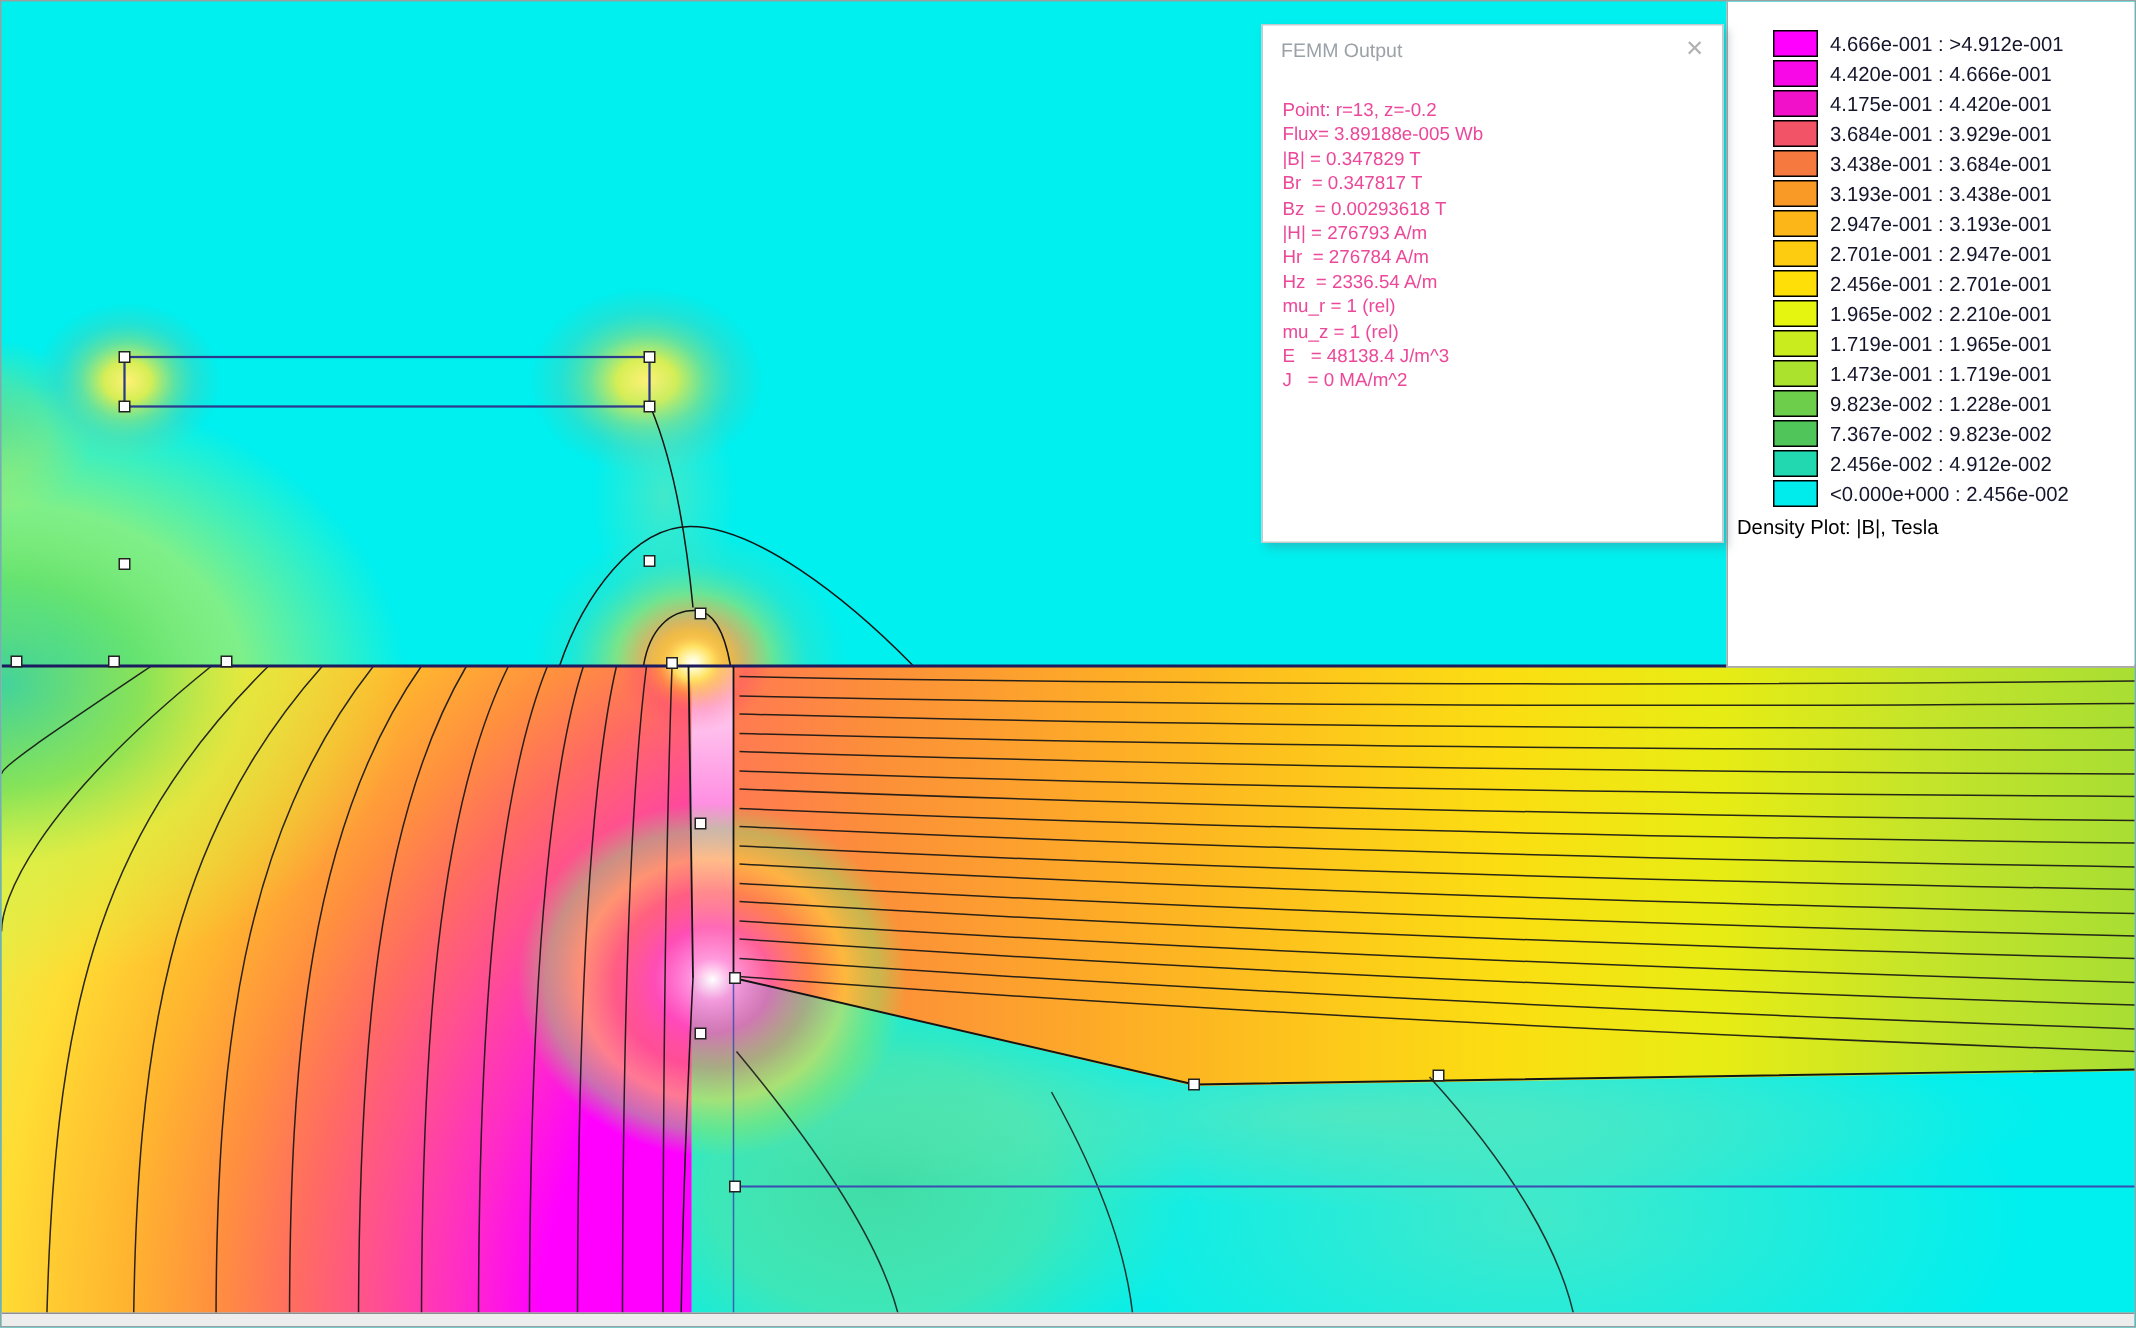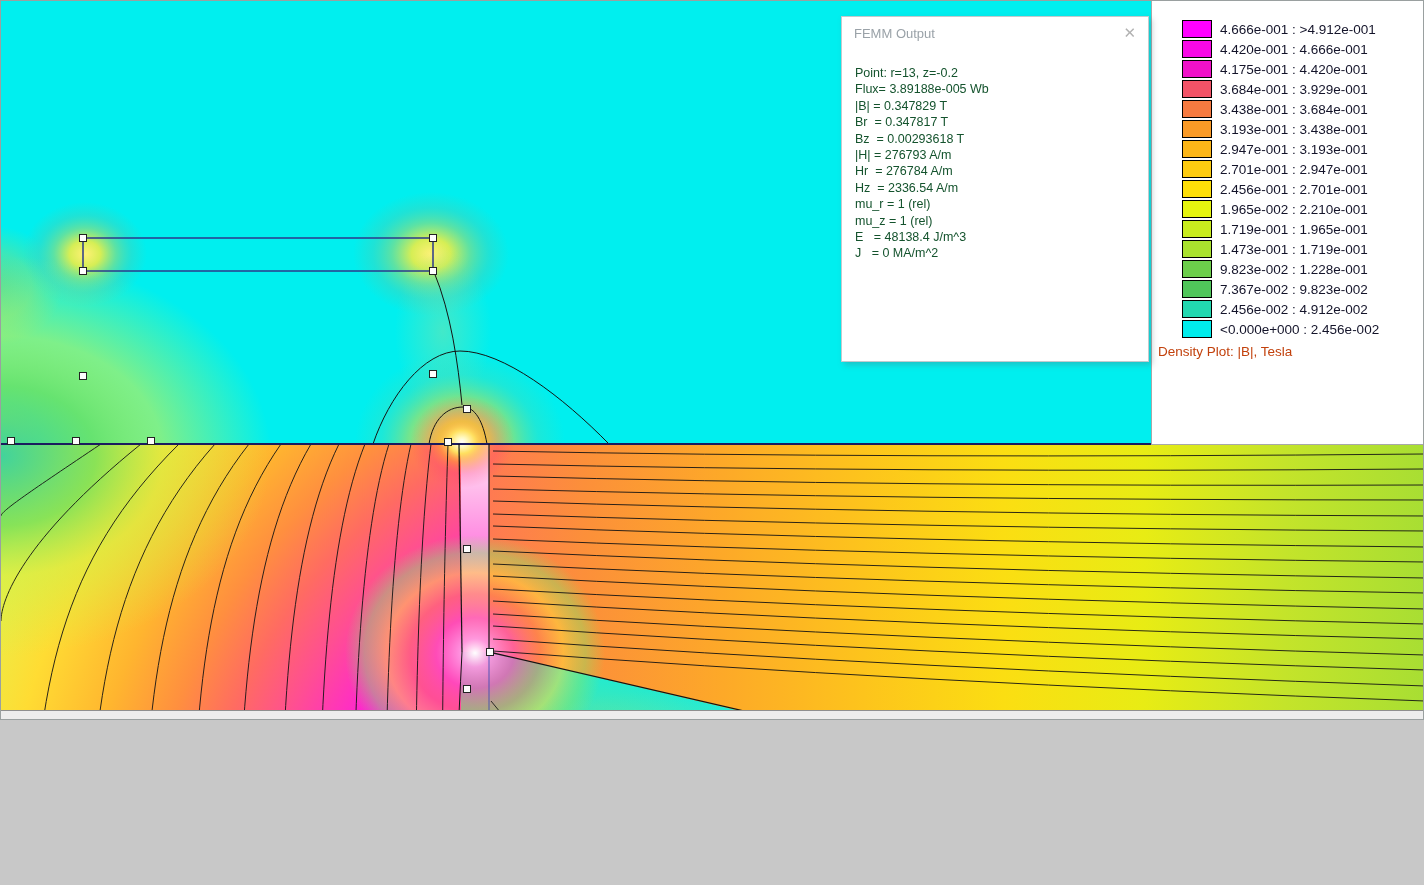--- a/index.html
+++ b/index.html
@@ -1,17 +1,17 @@
 <!DOCTYPE html>
 <html><head>
 <meta charset="utf-8">
 <style>
   html,body{margin:0;padding:0;background:#c8c8c8;}
   .screen{
-    position:relative;width:1424px;height:720px;overflow:hidden;
+    position:relative;width:1424px;height:885px;overflow:hidden;
     background:var(--canvas-bg,#00efef);
     border:1px solid #9aa0a0;box-sizing:border-box;
     font-family:"Liberation Sans",sans-serif;
   }
   svg{position:absolute;left:0;top:0;}
   
   .popup{
     position:absolute;left:840px;top:15px;width:308px;height:346px;
     background:#ffffff;border:1px solid #c3cacd;
     box-shadow:3px 3px 6px rgba(90,110,120,.35);
@@ -20,37 +20,37 @@
   .popup-titlebar{position:relative;height:34px;}
   .popup-title{
     position:absolute;left:12px;top:9px;font-size:13px;color:#9aa2a8;
   }
   .popup-close{
     position:absolute;right:12px;top:7px;font-size:15px;color:#b2b2b2;
     cursor:default;line-height:18px;
   }
   .popup-body{padding:14px 0 0 13px;}
   .popup-line{
-    font-size:12.5px;color:#14532d;line-height:16.4px;white-space:pre;
+    font-size:12.5px;color:#ec4899;line-height:16.4px;white-space:pre;
   }
   
   .legend{
     position:absolute;left:1150px;top:0;width:274px;height:444px;
     background:#ffffff;border-left:1px solid #a8a8a8;border-bottom:1px solid #a8a8a8;
     box-sizing:border-box;z-index:25;padding:18px 0 0 6px;
   }
   .legend-row{display:flex;align-items:center;height:20px;padding-left:24px;}
   .legend-swatch{
     width:30px;height:18px;border:1px solid #000;box-sizing:border-box;flex:0 0 auto;
   }
   .legend-label{
     margin-left:8px;font-size:13.5px;color:#14142a;white-space:nowrap;
   }
   .legend-caption{
-    margin-top:5px;font-size:13.5px;color:#c2410c;
+    margin-top:5px;font-size:13.5px;color:#000000;
   }
   
   .status-strip{
     position:absolute;left:0;bottom:0;width:100%;height:9px;
     background:#ededed;border-top:1px solid #8f8f8f;z-index:20;box-sizing:border-box;
   }
 </style>
 </head>
 <body style="--canvas-bg: #00efef;">
 

